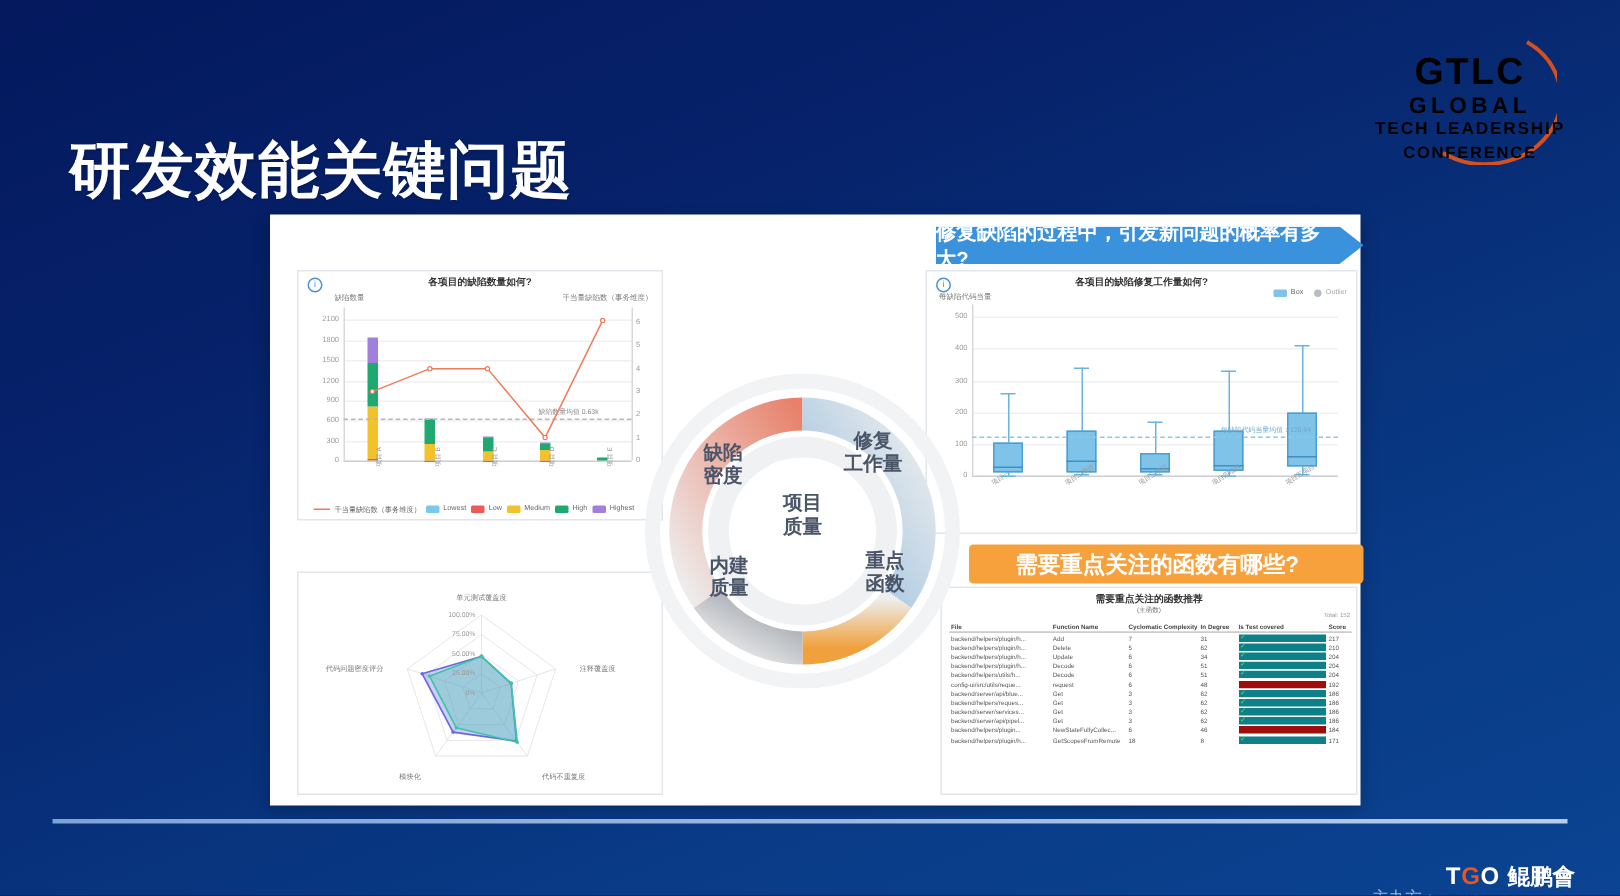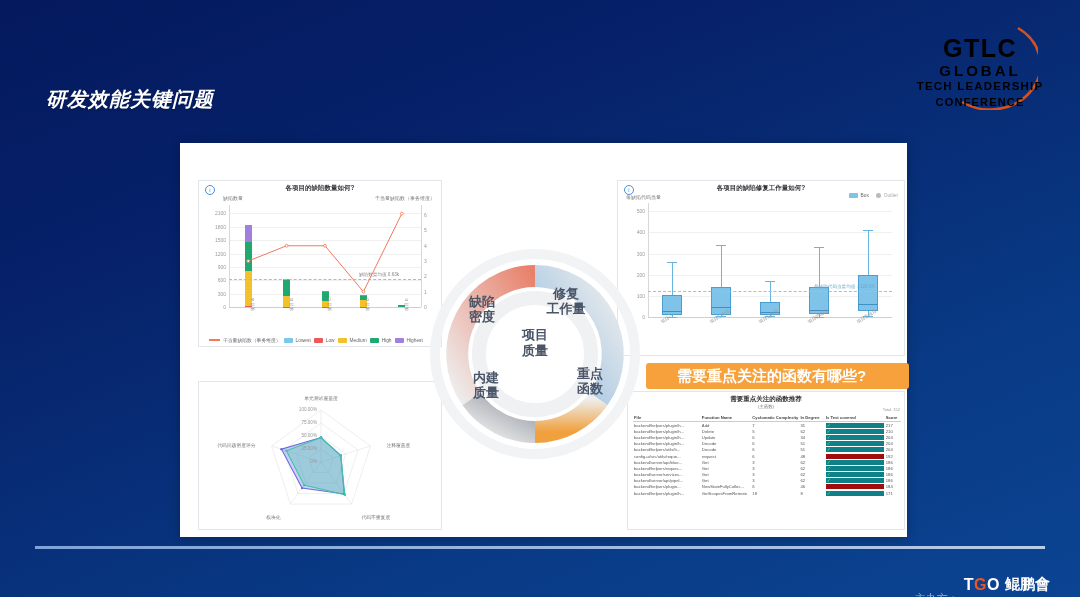--- a/index.html
+++ b/index.html
@@ -9,23 +9,22 @@
     background:#062066;
   }
   #slide{
     position:relative;width:1080px;height:597px;
     background:linear-gradient(158deg,#04195e 0%,#062169 28%,#093a85 72%,#0b4493 100%);
     overflow:hidden;
   }
   
   #slide-title{
     position:absolute;left:46px;top:86px;
-    color:#ffffff;font-size:20px;font-weight:bold;letter-spacing:1px;
+    color:#ffffff;font-size:41px;font-weight:bold;letter-spacing:1px;
     text-shadow:0 1px 2px rgba(0,0,0,.25);
-    font-style:italic;
   }
   #slide-subtitle{
     position:absolute;left:505px;top:100px;
     color:#ffffff;font-size:16px;font-weight:bold;letter-spacing:.5px;
   }
   
   #logo{position:absolute;right:34px;top:12px;width:132px;height:104px;}
   #logo .ring{position:absolute;left:8px;top:2px;width:116px;height:96px;}
   #logo .l1{top:22px;font-size:25px;font-weight:bold;letter-spacing:1.5px;position:absolute;width:132px;text-align:center;}
   #logo .l2{top:50px;font-size:15px;font-weight:bold;letter-spacing:3px;position:absolute;width:132px;text-align:center;}
@@ -208,20 +207,21 @@
         <span>Low</span>
         <span class="lg-sw" style="background:#f3c12a"></span>
         <span>Medium</span>
         <span class="lg-sw" style="background:#1fa971"></span>
         <span>High</span>
         <span class="lg-sw" style="background:#a17fdc"></span>
         <span>Highest</span>
       </div>
   </div>
 
+  <div class="banner" id="banner-q2">修复缺陷的过程中，引发新问题的概率有多大?</div>
   <div class="card" id="card-tr">
     <div class="info-dot">i</div>
     <div class="card-head">各项目的缺陷修复工作量如何?</div>
     <div class="axis-label" style="left:8px;top:13px;">每缺陷代码当量</div>
     <div class="legend-row" style="right:6px;top:12px;" id="legend-tr">
         <span class="lg-sw" style="background:#7fc3e8"></span>
         <span>Box</span>
         <span style="width:5px;height:5px;border-radius:50%;background:#b6bcc3;display:inline-block;margin-left:4px;"></span>
         <span style="color:#aaa;">Outlier</span>
       </div>
@@ -488,29 +488,29 @@
         <path d="M105 27 A78 78 0 0 0 41.5 150" stroke="url(#gA)"></path>
         <path d="M105 27 A78 78 0 0 1 168.5 150" stroke="url(#gB)"></path>
         <path d="M168.5 150 A78 78 0 0 1 105 183" stroke="url(#gC)"></path>
         <path d="M105 183 A78 78 0 0 1 41.5 150" stroke="url(#gD)"></path>
       </g>
     </svg>
     <div class="d-label" id="dl-0" style="left:22px;top:46px;width:60px;">
         <div>缺陷</div>
         <div>密度</div>
       </div>
-    <div class="d-label" id="dl-1" style="left:100px;top:38px;width:72px;">
+    <div class="d-label" id="dl-1" style="left:116px;top:38px;width:72px;">
         <div>修复</div>
         <div>工作量</div>
       </div>
     <div class="d-label" id="dl-2" style="left:130px;top:118px;width:60px;">
         <div>重点</div>
         <div>函数</div>
       </div>
-    <div class="d-label" id="dl-3" style="left:26px;top:122px;width:60px;">
+    <div class="d-label" id="dl-3" style="left:26px;top:122px;width:60px;font-family:Liberation Mono, monospace;">
         <div>内建</div>
         <div>质量</div>
       </div>
     <div id="d-center">
         <div>项目</div>
         <div>质量</div>
       </div>
   </div>
 
   <div id="divider"></div>

